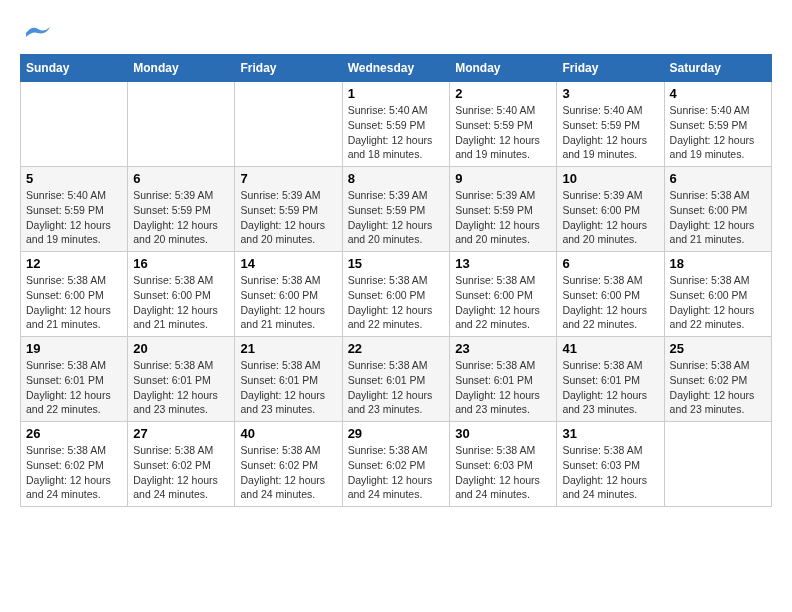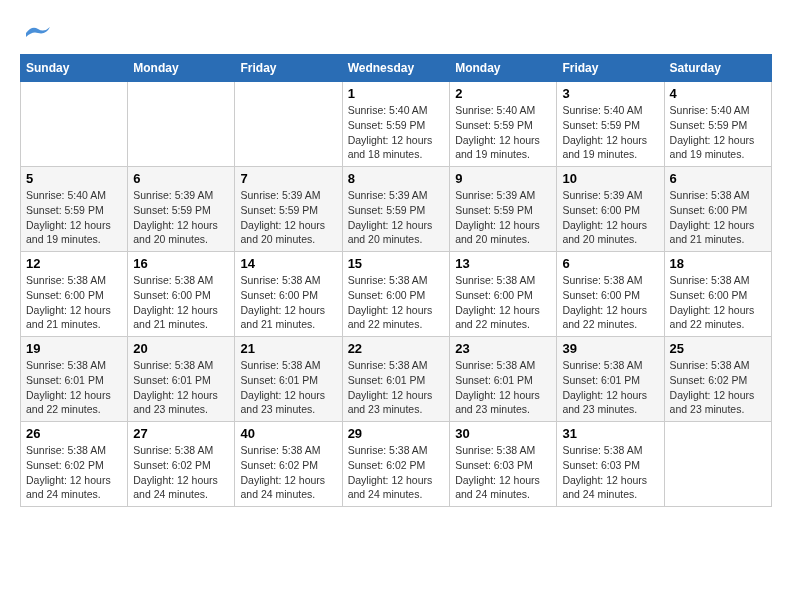--- a/index.html
+++ b/index.html
@@ -295,21 +295,21 @@
 and 23 minutes.</div>
         </td>
         <td>
           <div class="day-number">23</div>
           <div class="day-info" style="white-space: pre-line;">Sunrise: 5:38 AM
 Sunset: 6:01 PM
 Daylight: 12 hours
 and 23 minutes.</div>
         </td>
         <td>
-          <div class="day-number">39</div>
+          <div class="day-number">41</div>
           <div class="day-info" style="white-space: pre-line;">Sunrise: 5:38 AM
 Sunset: 6:01 PM
 Daylight: 12 hours
 and 23 minutes.</div>
         </td>
         <td>
           <div class="day-number">25</div>
           <div class="day-info" style="white-space: pre-line;">Sunrise: 5:38 AM
 Sunset: 6:02 PM
 Daylight: 12 hours

